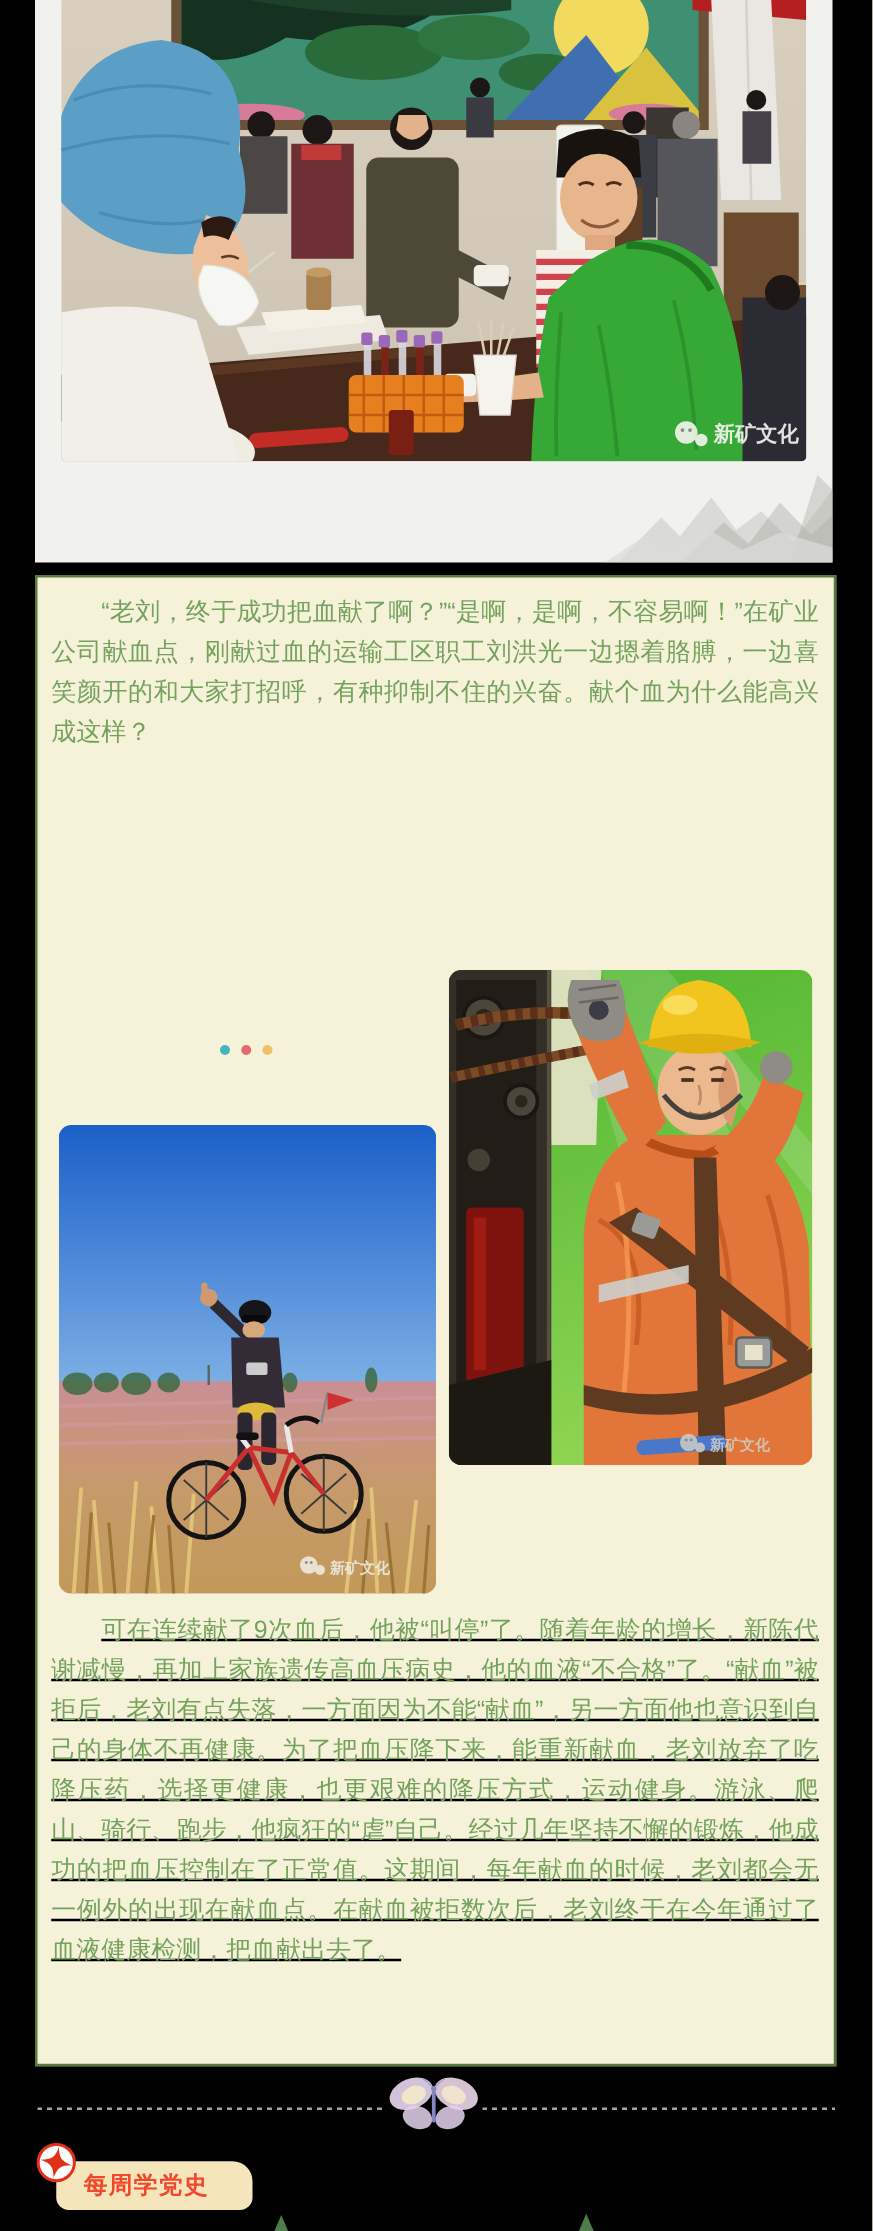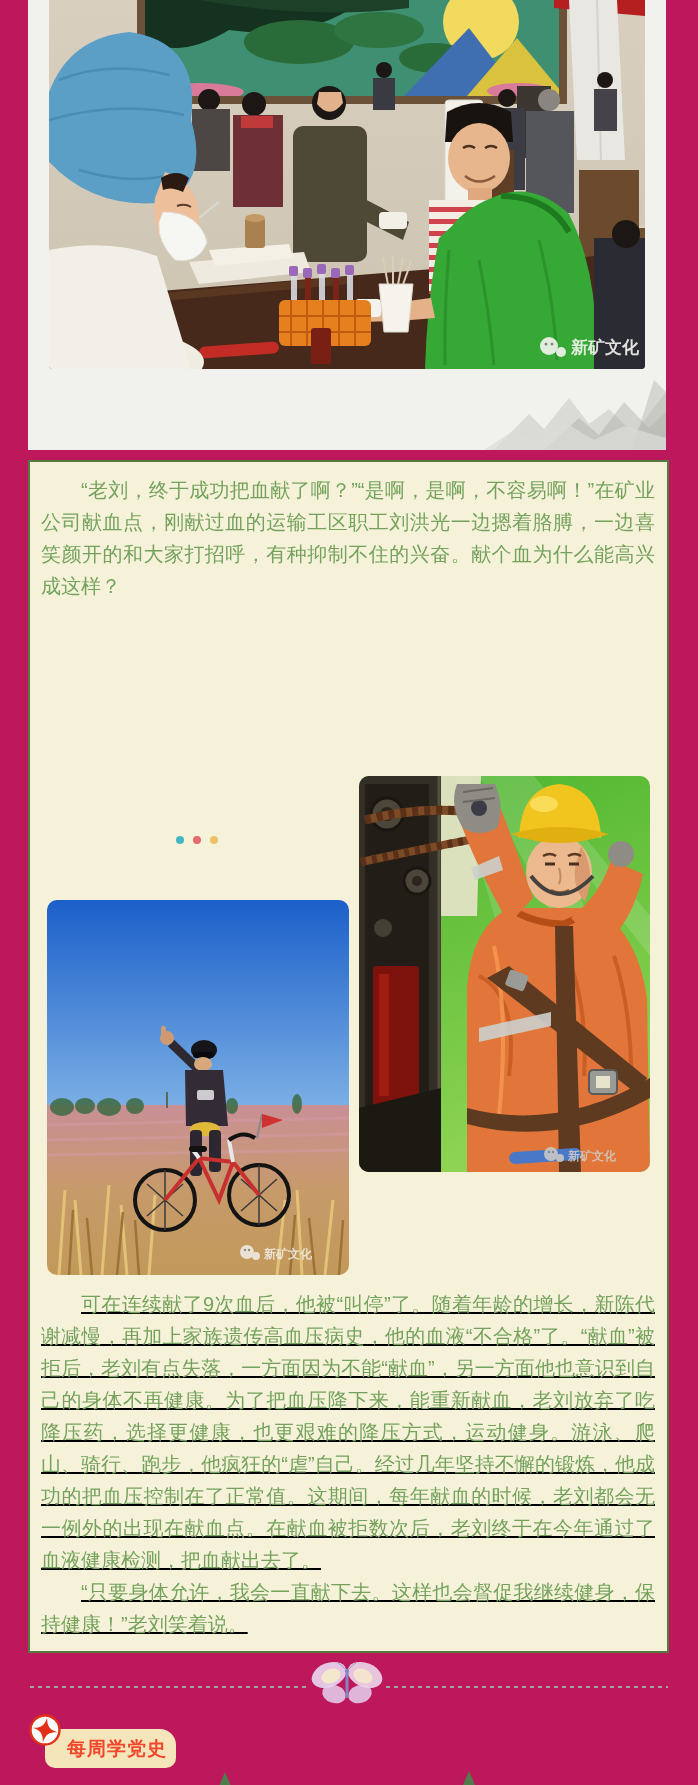--- a/index.html
+++ b/index.html
@@ -1,19 +1,19 @@
 <!DOCTYPE html>
 <html><head>
 <meta charset="utf-8">
 <style>
   * { margin:0; padding:0; box-sizing:border-box; }
   html,body { background:#e8e4d8; }
   .page {
     position:relative; width:698px; height:1785px; margin:0 auto;
-    background:#be185d; overflow:hidden;
+    background:#000000; overflow:hidden;
     font-family:"Liberation Sans","DejaVu Sans",sans-serif;
   }
   
   .photo-card { position:absolute; left:28px; top:0; width:638px; height:450px; background:#f1f1ee; }
   .main-photo { position:absolute; left:21px; top:0; width:596px; height:369px; border-radius:0 0 4px 4px; display:block; }
   .mountains { position:absolute; right:0; bottom:0; width:182px; height:78px; display:block; }
   
   .article-box {
     position:absolute; left:28px; top:460px; width:641px; height:1193px;
     border:2px solid #56793e; background:#f6f2d9;padding-left:44px;
@@ -34,21 +34,21 @@
   .photo-right { position:absolute; left:329px; top:314px; width:291px; height:396px; border-radius:10px; overflow:hidden; }
   .photo-left svg, .photo-right svg { display:block; width:100%; height:100%; }
   
   .dash { position:absolute; height:2px;
     background:repeating-linear-gradient(90deg,#a6a69e 0 4px,transparent 4px 8px); }
   .dash.left  { left:30px;  top:1686px; width:276px; }
   .dash.right { left:386px; top:1686px; width:282px; }
   .butterfly { position:absolute; left:308px; top:1660px; width:78px; height:50px; }
   
   .badge-pill {
-    position:absolute; left:45px; top:1729px; width:131px; height:39px;
+    position:absolute; left:45px; top:1729px; width:157px; height:39px;
     background:#f4e5bb; border-radius:8px 16px 10px 10px;
   }
   .badge-label {
     display:block; line-height:39px; padding-left:22px;
     font-size:19px; font-weight:bold; color:#f2472b; letter-spacing:1px;
   }
   .badge-icon { position:absolute; left:28px; top:1713px; width:34px; height:34px; }
   
   .tree { position:absolute; width:0; height:0;
     border-left:6px solid transparent; border-right:6px solid transparent;
@@ -374,21 +374,20 @@
           <circle cx="198" cy="350" r="1.2" fill="#8a8a84"></circle>
             <circle cx="202" cy="350" r="1.2" fill="#8a8a84"></circle>
           <circle cx="209" cy="356" r="4" fill="#f0efe8"></circle>
           <text x="217" y="358" class="wm-text" font-size="12" fill="#f0efe8">新矿文化</text>
         </g>
       </svg>
     </figure>
 
     <div class="para-block bottom">
       <p class="para">可在连续献了9次血后，他被“叫停”了。随着年龄的增长，新陈代谢减慢，再加上家族遗传高血压病史，他的血液“不合格”了。“献血”被拒后，老刘有点失落，一方面因为不能“献血”，另一方面他也意识到自己的身体不再健康。为了把血压降下来，能重新献血，老刘放弃了吃降压药，选择更健康，也更艰难的降压方式，运动健身。游泳、爬山、骑行、跑步，他疯狂的“虐”自己。经过几年坚持不懈的锻炼，他成功的把血压控制在了正常值。这期间，每年献血的时候，老刘都会无一例外的出现在献血点。在献血被拒数次后，老刘终于在今年通过了血液健康检测，把血献出去了。</p>
-      <p class="para">“只要身体允许，我会一直献下去。这样也会督促我继续健身，保持健康！”老刘笑着说。</p>
     </div>
   </div>
 
   <div class="dash left"></div>
   <div class="dash right"></div>
   <svg class="butterfly" viewBox="0 0 78 50">
     <ellipse cx="21" cy="15" rx="18" ry="12" fill="#e9d8f2" opacity="0.9" transform="rotate(-22 21 15)"></ellipse>
     <ellipse cx="23" cy="16" rx="10" ry="7" fill="#f6edc8" opacity="0.85" transform="rotate(-22 23 16)"></ellipse>
     <ellipse cx="57" cy="15" rx="18" ry="12" fill="#ecd8ea" opacity="0.9" transform="rotate(22 57 15)"></ellipse>
     <ellipse cx="55" cy="16" rx="10" ry="7" fill="#f4e8cc" opacity="0.85" transform="rotate(22 55 16)"></ellipse>

